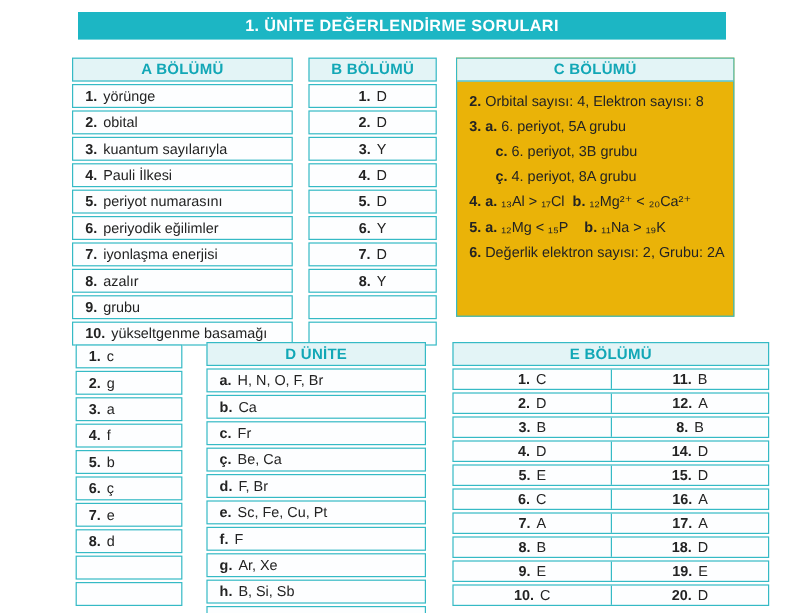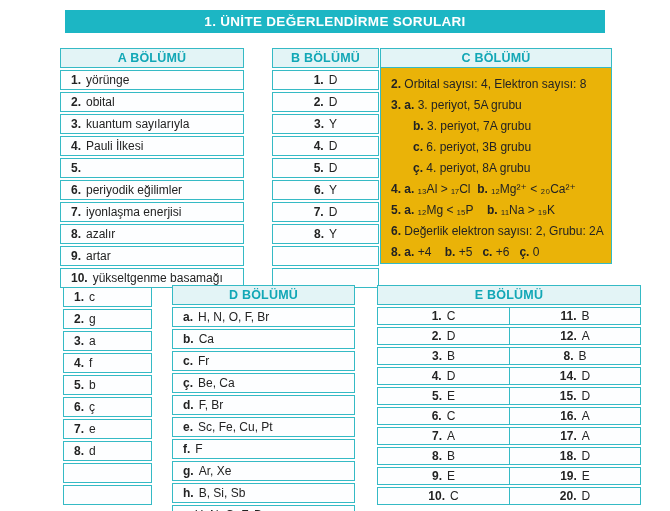--- a/index.html
+++ b/index.html
@@ -64,50 +64,51 @@
           <span class="txt">kuantum sayılarıyla</span>
         </div>
 
         <div class="row">
           <span class="num">4.</span>
           <span class="txt">Pauli İlkesi</span>
         </div>
 
         <div class="row">
           <span class="num">5.</span>
+          <span class="txt">periyot numarasını</span>
         </div>
 
         <div class="row">
           <span class="num">6.</span>
           <span class="txt">periyodik eğilimler</span>
         </div>
 
         <div class="row">
           <span class="num">7.</span>
           <span class="txt">iyonlaşma enerjisi</span>
         </div>
 
         <div class="row">
           <span class="num">8.</span>
           <span class="txt">azalır</span>
         </div>
 
         <div class="row">
           <span class="num">9.</span>
-          <span class="txt">artar</span>
+          <span class="txt">grubu</span>
         </div>
 
         <div class="row">
           <span class="num">10.</span>
           <span class="txt">yükseltgenme basamağı</span>
         </div>
       </div>
   </div>
 
-  <div class="tbl tbl-b" style="left:272px;top:48px;width:107px;">
+  <div class="tbl tbl-b" style="left:257px;top:48px;width:107px;">
     <div class="hdr">B BÖLÜMÜ</div>
     <div>
 
         <div class="row">
           <span class="num">1.</span>
           <span class="txt">D</span>
         </div>
 
         <div class="row">
           <span class="num">2.</span>
@@ -155,35 +156,33 @@
         </div>
       </div>
   </div>
 
   <div class="tbl tbl-c">
     <div class="hdr">C BÖLÜMÜ</div>
     <div class="lines">
 
         <div class="line"><span class="b">2. </span><span>Orbital sayısı: 4, Elektron sayısı: 8</span></div>
 
-        <div class="line"><span class="b">3. a. </span><span>3. periyot, 5A grubu</span></div>
-
-        <div class="line ind"><span class="b">b. </span><span>3. periyot, 7A grubu</span></div>
+        <div class="line"><span class="b">3. a. </span><span>6. periyot, 5A grubu</span></div>
+
 
         <div class="line ind"><span class="b">c. </span><span>6. periyot, 3B grubu</span></div>
 
         <div class="line ind"><span class="b">ç. </span><span>4. periyot, 8A grubu</span></div>
 
         <div class="line"><span class="b">4. a. </span><span>₁₃Al &gt; ₁₇Cl</span><span class="b">&nbsp;&nbsp;b. </span><span>₁₂Mg²⁺ &lt; ₂₀Ca²⁺</span></div>
 
         <div class="line"><span class="b">5. a. </span><span>₁₂Mg &lt; ₁₅P</span><span class="b">&nbsp;&nbsp;&nbsp;&nbsp;b. </span><span>₁₁Na &gt; ₁₉K</span></div>
 
         <div class="line"><span class="b">6. </span><span>Değerlik elektron sayısı: 2, Grubu: 2A</span></div>
 
-        <div class="line"><span class="b">8. a. </span><span>+4</span><span class="b">&nbsp;&nbsp;&nbsp;&nbsp;b. </span><span>+5</span><span class="b">&nbsp;&nbsp;&nbsp;c. </span><span>+6</span><span class="b">&nbsp;&nbsp;&nbsp;ç. </span><span>0</span></div>
       </div>
   </div>
 
   <div class="tbl tbl-cedilla" style="left:63px;top:285px;width:89px;">
     <div>
 
         <div class="row">
           <span class="num">1.</span>
           <span class="txt">c</span>
         </div>
@@ -229,21 +228,21 @@
         </div>
 
         <div class="row">
           <span class="num"></span>
           <span class="txt"></span>
         </div>
       </div>
   </div>
 
   <div class="tbl tbl-d" style="left:172px;top:285px;width:183px;">
-    <div class="hdr">D BÖLÜMÜ</div>
+    <div class="hdr">D ÜNİTE</div>
     <div>
 
         <div class="row">
           <span class="num">a.</span>
           <span class="txt">H, N, O, F, Br</span>
         </div>
 
         <div class="row">
           <span class="num">b.</span>
           <span class="txt">Ca</span>

